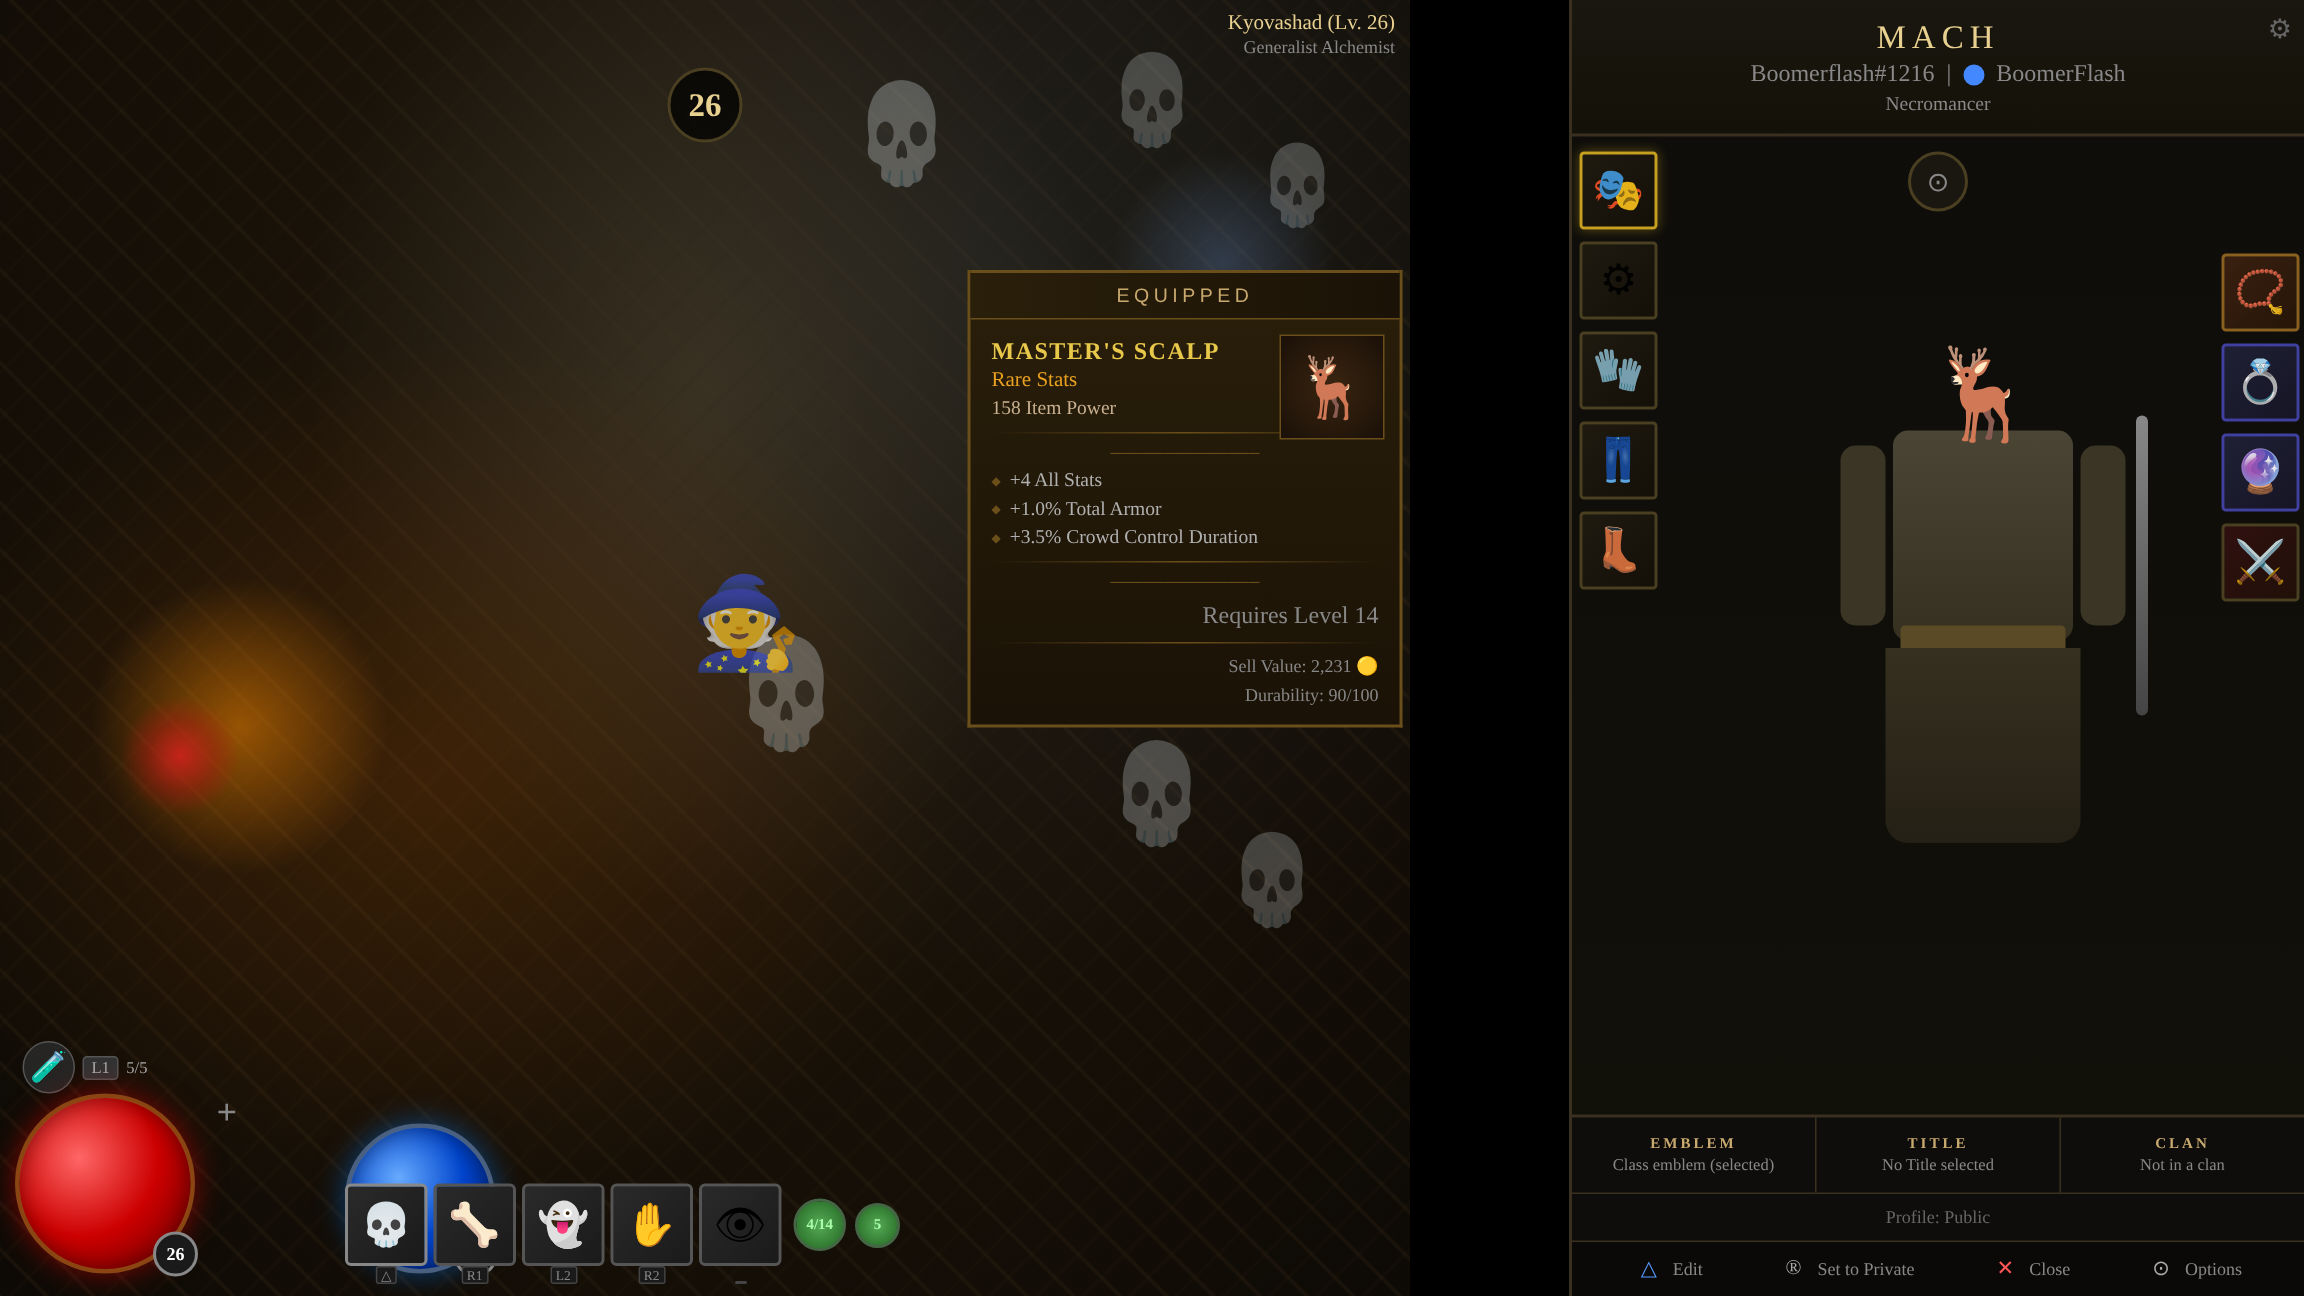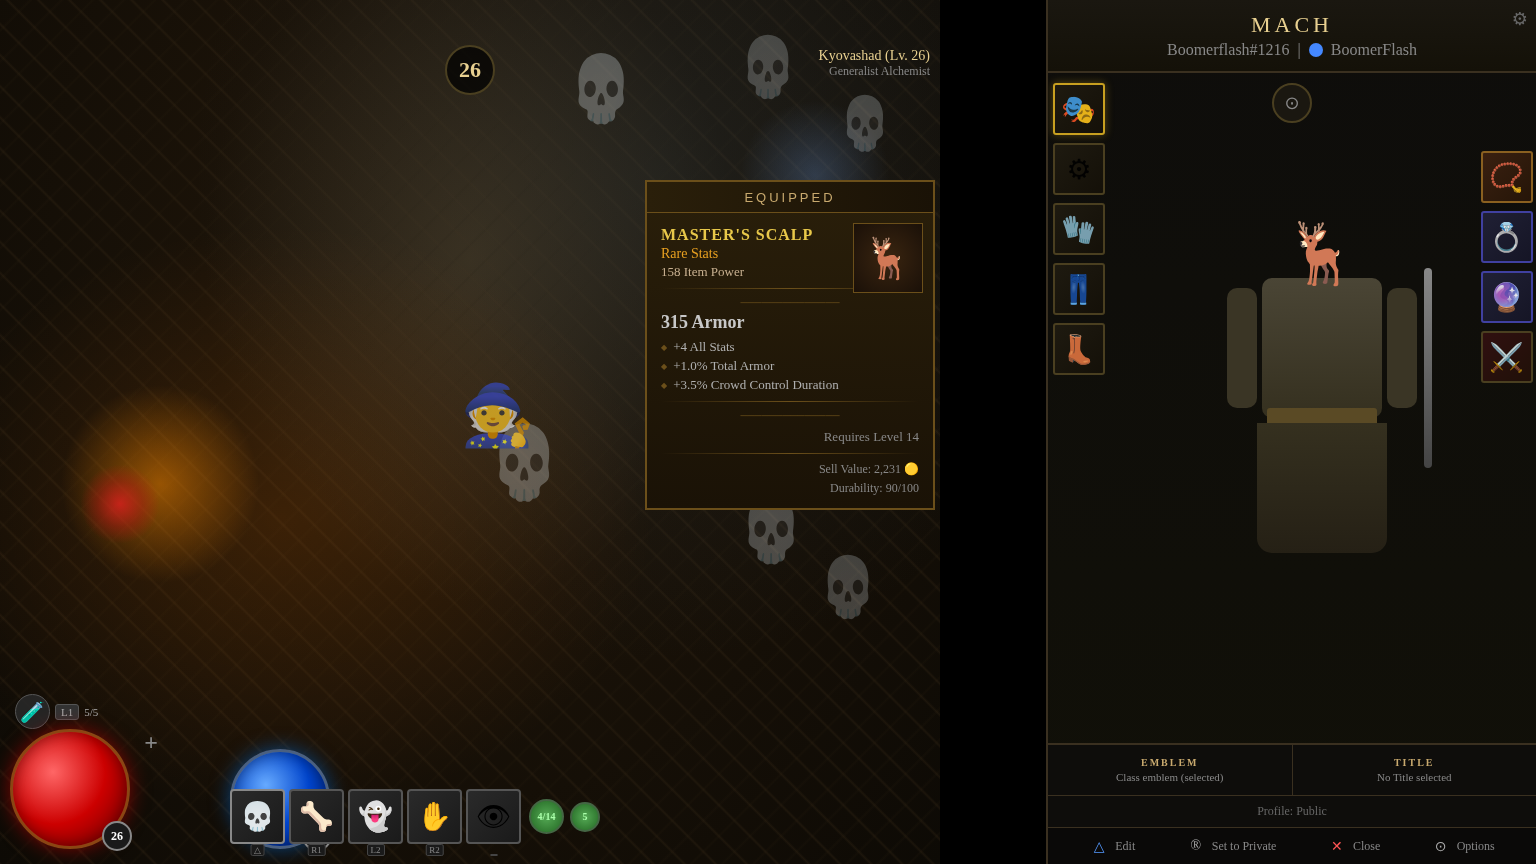--- a/index.html
+++ b/index.html
@@ -249,21 +249,21 @@
     }
 
     .stat-item::before {
       content: '◆';
       color: #6b4f1a;
       font-size: 8px;
     }
 
     .requires-text {
       color: #888;
-      font-size: 13px;
+      font-size: 16px;
       text-align: right;
       margin-top: 8px;
     }
 
     .sell-info {
       color: #888;
       font-size: 12px;
       text-align: right;
       margin-top: 4px;
     }
@@ -538,21 +538,20 @@
     .btn-circle-x { color: #ff5555; }
     .btn-options { color: #aaaaaa; }
 
     
     #player-tag {
       position: absolute;
       top: 8px;
       right: 10px;
       text-align: right;
       z-index: 100;
-      margin-top: 40px;
     }
 
     .player-name {
       color: #e8d090;
       font-size: 14px;
     }
 
     .player-level {
       color: #888;
       font-size: 12px;
@@ -674,21 +673,20 @@
   <div class="tooltip-header">
     <span class="tooltip-header-text">EQUIPPED</span>
   </div>
   <div class="tooltip-body">
     <div class="item-image">🦌</div>
     <div class="item-name">MASTER'S SCALP</div>
     <div class="item-type">Rare Stats</div>
     <div class="item-power">158 Item Power</div>
     <div class="divider-line"></div>
     <div class="diamond-divider">──────────────</div>
-    <div class="stat-main">315 Armor</div>
     <div class="stat-item">+4 All Stats</div>
     <div class="stat-item">+1.0% Total Armor</div>
     <div class="stat-item">+3.5% Crowd Control Duration</div>
     <div class="divider-line"></div>
     <div class="diamond-divider">──────────────</div>
     <div class="requires-text">Requires Level 14</div>
     <div class="divider-line"></div>
     <div class="sell-info">
       <span>Sell Value: 2,231</span> <span class="gold-value">🟡</span>
     </div>
@@ -700,20 +698,21 @@
 
   <div id="char-header">
     <div class="settings-btn">⚙</div>
     <div class="char-name">MACH</div>
     <div class="char-account">
       <span>Boomerflash#1216</span>
       <span>|</span>
       <span class="online-icon"></span>
       <span>BoomerFlash</span>
     </div>
+    <div class="char-class">Necromancer</div>
   </div>
 
   <div id="char-display">
 
     <div id="equip-left">
 
       <div id="nav-icon">⊙</div>
 
       <div class="equip-slot active">
         <span class="equip-slot-icon">🎭</span>
@@ -775,20 +774,24 @@
 
     <div id="bottom-tabs">
       <div class="bottom-tab">
         <div class="bottom-tab-title">EMBLEM</div>
         <div class="bottom-tab-subtitle">Class emblem (selected)</div>
       </div>
       <div class="bottom-tab">
         <div class="bottom-tab-title">TITLE</div>
         <div class="bottom-tab-subtitle">No Title selected</div>
       </div>
+      <div class="bottom-tab">
+        <div class="bottom-tab-title">CLAN</div>
+        <div class="bottom-tab-subtitle">Not in a clan</div>
+      </div>
     </div>
 
     <div id="profile-line">
       <span>Profile: Public</span>
     </div>
 
     <div id="action-bar">
       <div class="action-btn">
         <span class="btn-triangle action-btn-icon">△</span>
         <span>Edit</span>

